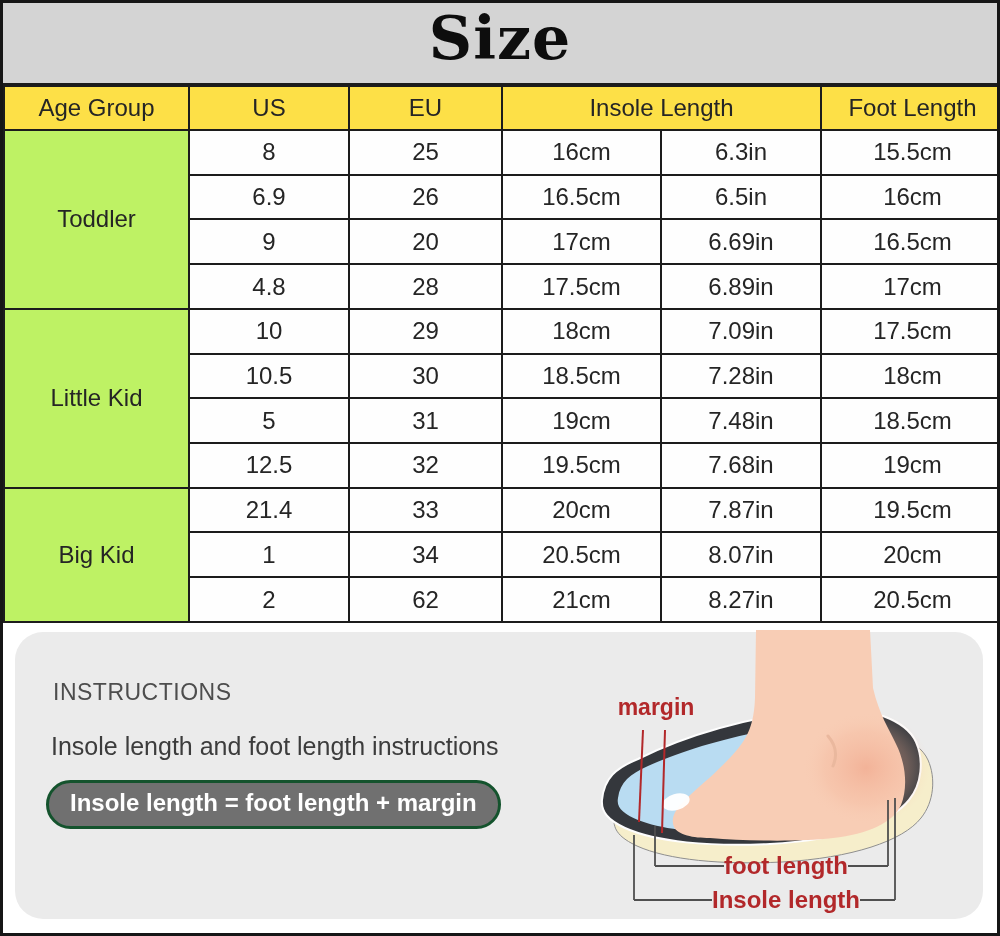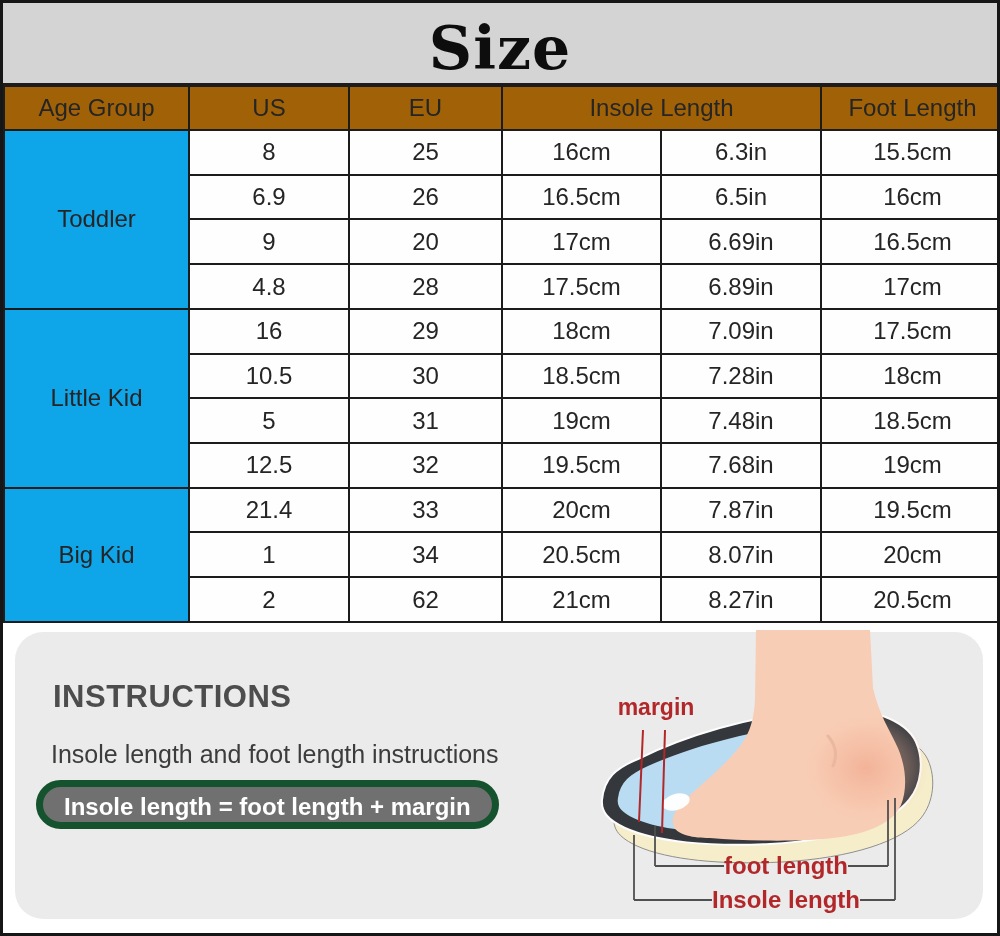--- a/index.html
+++ b/index.html
@@ -10,21 +10,21 @@
     border:3px solid #161616;
     background:#fff;
     position:relative;
     overflow:hidden;
   }
   
   .title-band{
     height:82px;
     background:#d4d4d4;
     border-bottom:2px solid #1c1c1c;
-    display:flex;align-items:flex-end;justify-content:center;
+    display:flex;align-items:flex-start;justify-content:center;
     gap:112px;
   }
   .title-band span{
     font-family:"DejaVu Serif","Liberation Serif",serif;
     font-weight:800;
     font-size:60px;
     color:#0d0d0d;
     letter-spacing:1px;
   }
   
@@ -36,22 +36,22 @@
   }
   .size-table th,.size-table td{
     border:2px solid #1c1c1c;
     text-align:center;
     vertical-align:middle;
     font-size:24px;
     color:#252525;
     font-weight:400;
     padding:0;
   }
-  .size-table th{background:#a16207;height:44px;}
-  .size-table td.age{background:#0ea5e9;}
+  .size-table th{background:#fde047;height:44px;}
+  .size-table td.age{background:#bef264;}
   .size-table td{background:#fefefe;}
   col.c-age{width:185px;}
   col.c-us{width:160px;}
   col.c-eu{width:153px;}
   col.c-cm{width:159px;}
   col.c-in{width:160px;}
   col.c-foot{width:183px;}
   
   .bottom{
     position:relative;
@@ -59,32 +59,32 @@
     background:#fff;
   }
   .panel{
     position:absolute;
     left:12px;right:14px;top:9px;bottom:13px;
     background:#ebebeb;
     border-radius:28px;
   }
   .inst-head{
     position:absolute;left:38px;top:47px;
-    font-size:31px;font-weight:bold;color:#4d4d4d;letter-spacing:.5px;
+    font-size:23px;font-weight:normal;color:#4d4d4d;letter-spacing:.5px;
   }
   .inst-sub{
-    position:absolute;left:36px;top:108px;
+    position:absolute;left:36px;top:100px;
     font-size:25px;color:#3c3c3c;
   }
   .pill{
-    position:absolute;left:21px;top:148px;
+    position:absolute;left:31px;top:148px;
     height:49px;line-height:39px;
     padding:0 21px;
     background:#707070;
-    border:7px solid #14532d;
+    border:3px solid #14532d;
     border-radius:25px;
     color:#ffffff;
     font-size:24px;font-weight:bold;
     white-space:nowrap;
   }
   .diagram{
     position:absolute;
     right:-7px;top:-2px;
     width:392px;height:292px;
   }
@@ -145,21 +145,21 @@
       </tr>
       <tr>
         <td>4.8</td>
         <td>28</td>
         <td>17.5cm</td>
         <td>6.89in</td>
         <td>17cm</td>
       </tr>
       <tr>
         <td class="age" rowspan="4">Little Kid</td>
-        <td>16</td>
+        <td>10</td>
         <td>29</td>
         <td>18cm</td>
         <td>7.09in</td>
         <td>17.5cm</td>
       </tr>
       <tr>
         <td>10.5</td>
         <td>30</td>
         <td>18.5cm</td>
         <td>7.28in</td>

